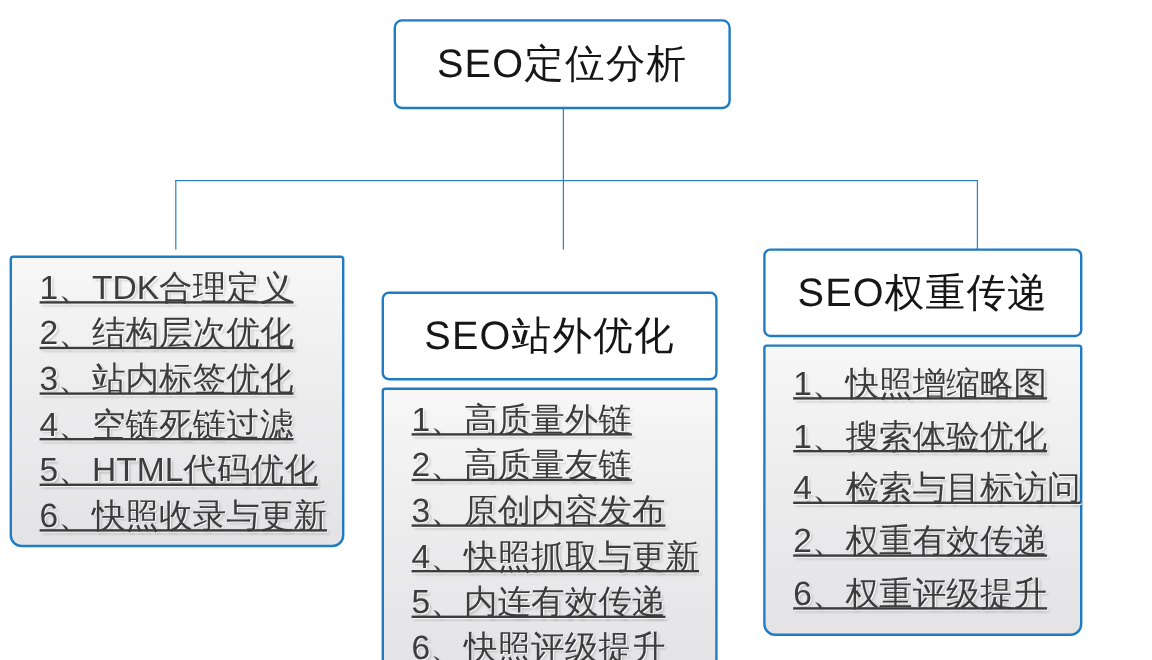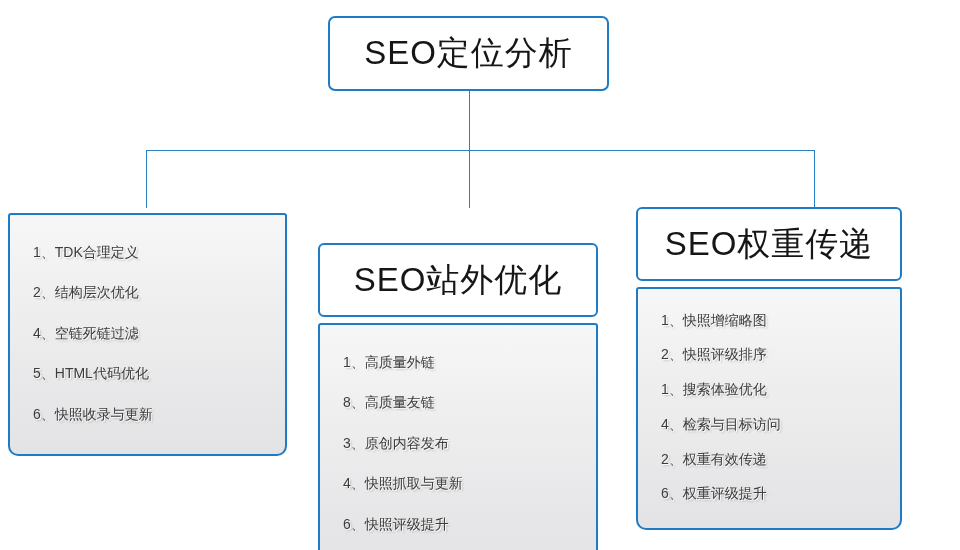--- a/index.html
+++ b/index.html
@@ -41,22 +41,23 @@
   }
 
   .col-list {
     margin-top: 6px; width: 100%; height: 243px;
     border: 2px solid #1e7bc4; border-radius: 3px 3px 10px 10px;
     background: linear-gradient(to bottom, #f7f7f8 0%, #efeff0 35%, #e3e3e5 100%);
     display: flex; flex-direction: column; justify-content: space-evenly;
     padding: 6px 6px 8px 23px;
   }
   .list-item {
-    font-size: 14px; color: #3c3c3c; white-space: nowrap;
+    font-size: 28px; color: #3c3c3c; white-space: nowrap;
     text-shadow: 1px 1px 0 rgba(255,255,255,0.85), 2px 2px 2px rgba(0,0,0,0.18);
+    text-decoration: underline;
   }
 </style>
 </head>
 <body>
 
 <div class="stage">
 
   <div class="line v" id="conn-root-stub"></div>
   <div class="line h" id="conn-horizontal"></div>
   <div class="line v" id="conn-drop-left"></div>
@@ -64,46 +65,47 @@
   <div class="line v" id="conn-drop-right"></div>
 
   <div class="root-box">
     <span class="t">SEO定位分析</span>
   </div>
 
   <div class="column" id="col-0">
     <div class="col-list">
       <div class="list-item">1、TDK合理定义</div>
       <div class="list-item">2、结构层次优化</div>
+      <div class="list-item">3、站内标签优化</div>
       <div class="list-item">4、空链死链过滤</div>
       <div class="list-item">5、HTML代码优化</div>
       <div class="list-item">6、快照收录与更新</div>
     </div>
   </div>
 
   <div class="column" id="col-1">
     <div class="col-header">
       <span class="t">SEO站外优化</span>
     </div>
     <div class="col-list">
       <div class="list-item">1、高质量外链</div>
-      <div class="list-item">8、高质量友链</div>
+      <div class="list-item">2、高质量友链</div>
       <div class="list-item">3、原创内容发布</div>
       <div class="list-item">4、快照抓取与更新</div>
+      <div class="list-item">5、内连有效传递</div>
       <div class="list-item">6、快照评级提升</div>
     </div>
   </div>
 
   <div class="column" id="col-2">
     <div class="col-header">
       <span class="t">SEO权重传递</span>
     </div>
     <div class="col-list">
       <div class="list-item">1、快照增缩略图</div>
-      <div class="list-item">2、快照评级排序</div>
       <div class="list-item">1、搜索体验优化</div>
       <div class="list-item">4、检索与目标访问</div>
       <div class="list-item">2、权重有效传递</div>
       <div class="list-item">6、权重评级提升</div>
     </div>
   </div>
 
 </div>
 
 </body></html>

